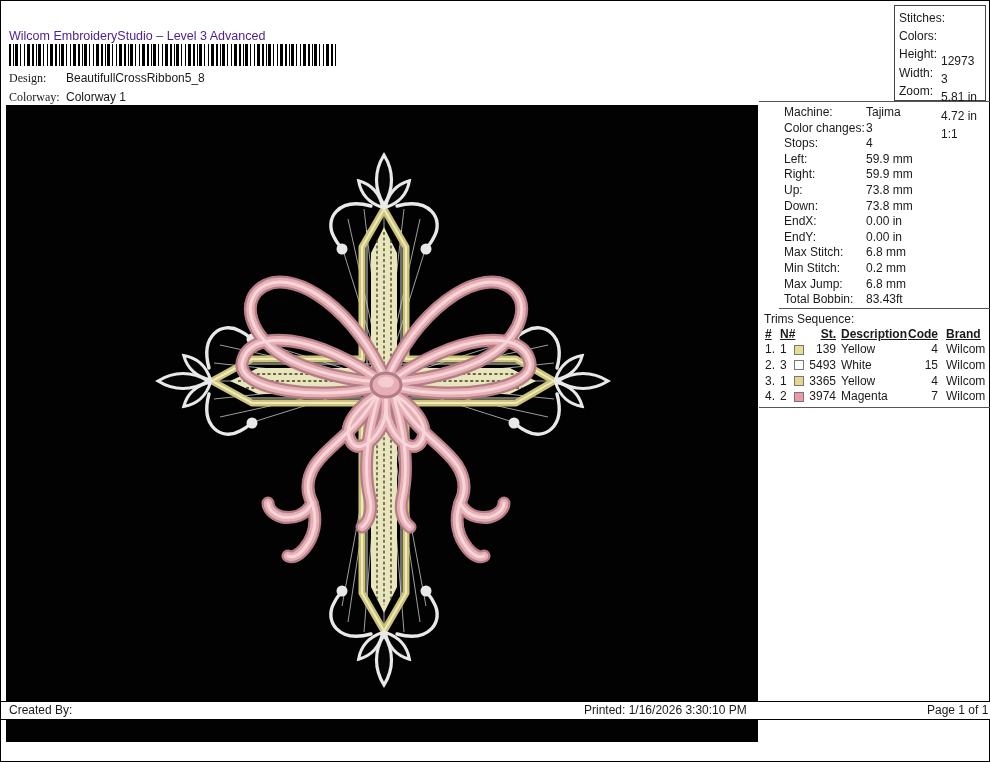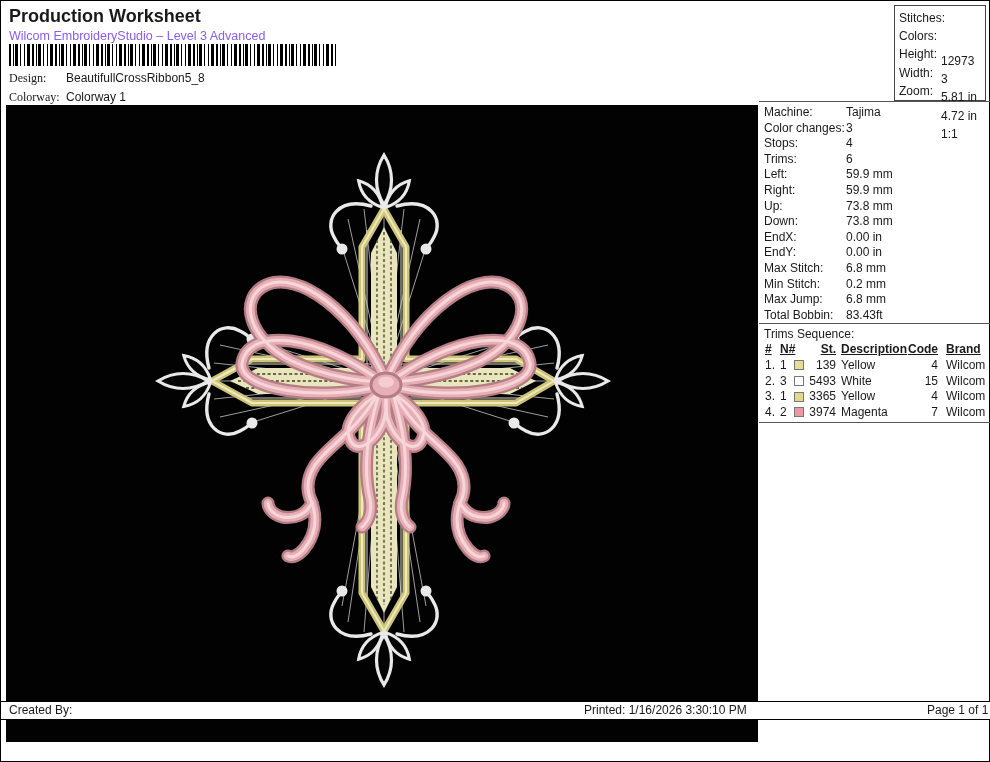--- a/index.html
+++ b/index.html
@@ -4,21 +4,21 @@
 <style>
   html,body{margin:0;padding:0;}
   body{
     width:990px;height:762px;position:relative;background:#ffffff;
     font-family:"Liberation Sans",sans-serif;color:#1a1a1a;overflow:hidden;
   }
   .page{position:absolute;left:0;top:0;width:990px;height:762px;
     border:1px solid #000;box-sizing:border-box;}
   
   .title{position:absolute;left:8px;top:5px;font-size:18px;font-weight:bold;letter-spacing:0;}
-  .subtitle{position:absolute;left:8px;top:28px;font-size:12.5px;color:#8b5cf6;}
+  .subtitle{position:absolute;left:8px;top:28px;font-size:12.5px;color:#4c1d95;}
   .barcode{position:absolute;left:8px;top:43px;width:328px;height:22px;
     background:repeating-linear-gradient(90deg,
       #000 0px,#000 2px,#fff 2px,#fff 4px,
       #000 4px,#000 5px,#fff 5px,#fff 6px,
       #000 6px,#000 9px,#fff 9px,#fff 11px,
       #000 11px,#000 12px,#fff 12px,#fff 15px,
       #000 15px,#000 16px,#fff 16px,#fff 18px,
       #000 18px,#000 21px,#fff 21px,#fff 23px);}
   .hrow{position:absolute;left:8px;font-size:12px;}
   .hrow .hl{display:inline-block;width:57px;font-family:Liberation Serif, serif;}
@@ -27,21 +27,21 @@
   
   .statsbox{position:absolute;left:893px;top:4px;width:92px;height:96px;
     border:1px solid #444;box-sizing:border-box;padding:3px 0 0 4px;}
   .srow{position:relative;height:18.2px;font-size:12px;line-height:18px;}
   .srow .sv{position:absolute;left:42px;top:0;margin-top:43px;}
   
   .canvas{position:absolute;left:5px;top:104px;width:752px;height:637px;background:#020202;}
   
   .rpanel{position:absolute;left:758px;top:100px;width:232px;height:641px;
     border-top:1px solid #555;box-sizing:border-box;font-size:12px;}
-  .mlist{padding-top:3px;border-bottom:1px solid #555;}
+  .mlist{padding-top:3px;border-bottom:1px solid #555;margin-left:20px;}
   .mrow{position:relative;height:15.6px;line-height:15.6px;}
   .mrow .ml{position:absolute;left:5px;}
   .mrow .mv{position:absolute;left:87px;}
   .sseq-title{position:relative;height:16px;line-height:16px;padding-left:5px;margin-top:2px;}
   .ttable{border-bottom:1px solid #555;padding-bottom:2px;}
   .trow{position:relative;height:15.6px;line-height:15.6px;}
   .thead span{font-weight:bold;text-decoration:underline;}
   .c-num{position:absolute;left:6px;width:14px;}
   .c-n{position:absolute;left:21px;width:14px;}
   .c-swatch{position:absolute;left:35px;top:2.5px;width:10px;height:10px;border:1px solid #777;box-sizing:border-box;}
@@ -56,21 +56,20 @@
   .f-created{position:absolute;left:8px;}
   .f-saved{position:absolute;left:237px;}
   .f-printed{position:absolute;left:583px;}
   .f-page{position:absolute;left:926px;text-align:center;}
 </style>
 </head>
 <body>
 
 <div class="page">
 
-  <div class="title">Production Worksheet</div>
   <div class="subtitle">Wilcom EmbroideryStudio – Level 3 Advanced</div>
   <div class="barcode"></div>
   <div class="hrow hrow-design">
     <span class="hl">Design:</span><span>BeautifullCrossRibbon5_8</span>
   </div>
   <div class="hrow hrow-colorway">
     <span class="hl">Colorway:</span><span>Colorway 1</span>
   </div>
 
   <div class="statsbox">
@@ -159,24 +158,20 @@
         </div>
       <div class="mrow">
           <span class="ml">Color changes:</span>
           <span class="mv">3</span>
         </div>
       <div class="mrow">
           <span class="ml">Stops:</span>
           <span class="mv">4</span>
         </div>
       <div class="mrow">
-          <span class="ml">Trims:</span>
-          <span class="mv">6</span>
-        </div>
-      <div class="mrow">
           <span class="ml">Left:</span>
           <span class="mv">59.9 mm</span>
         </div>
       <div class="mrow">
           <span class="ml">Right:</span>
           <span class="mv">59.9 mm</span>
         </div>
       <div class="mrow">
           <span class="ml">Up:</span>
           <span class="mv">73.8 mm</span>

